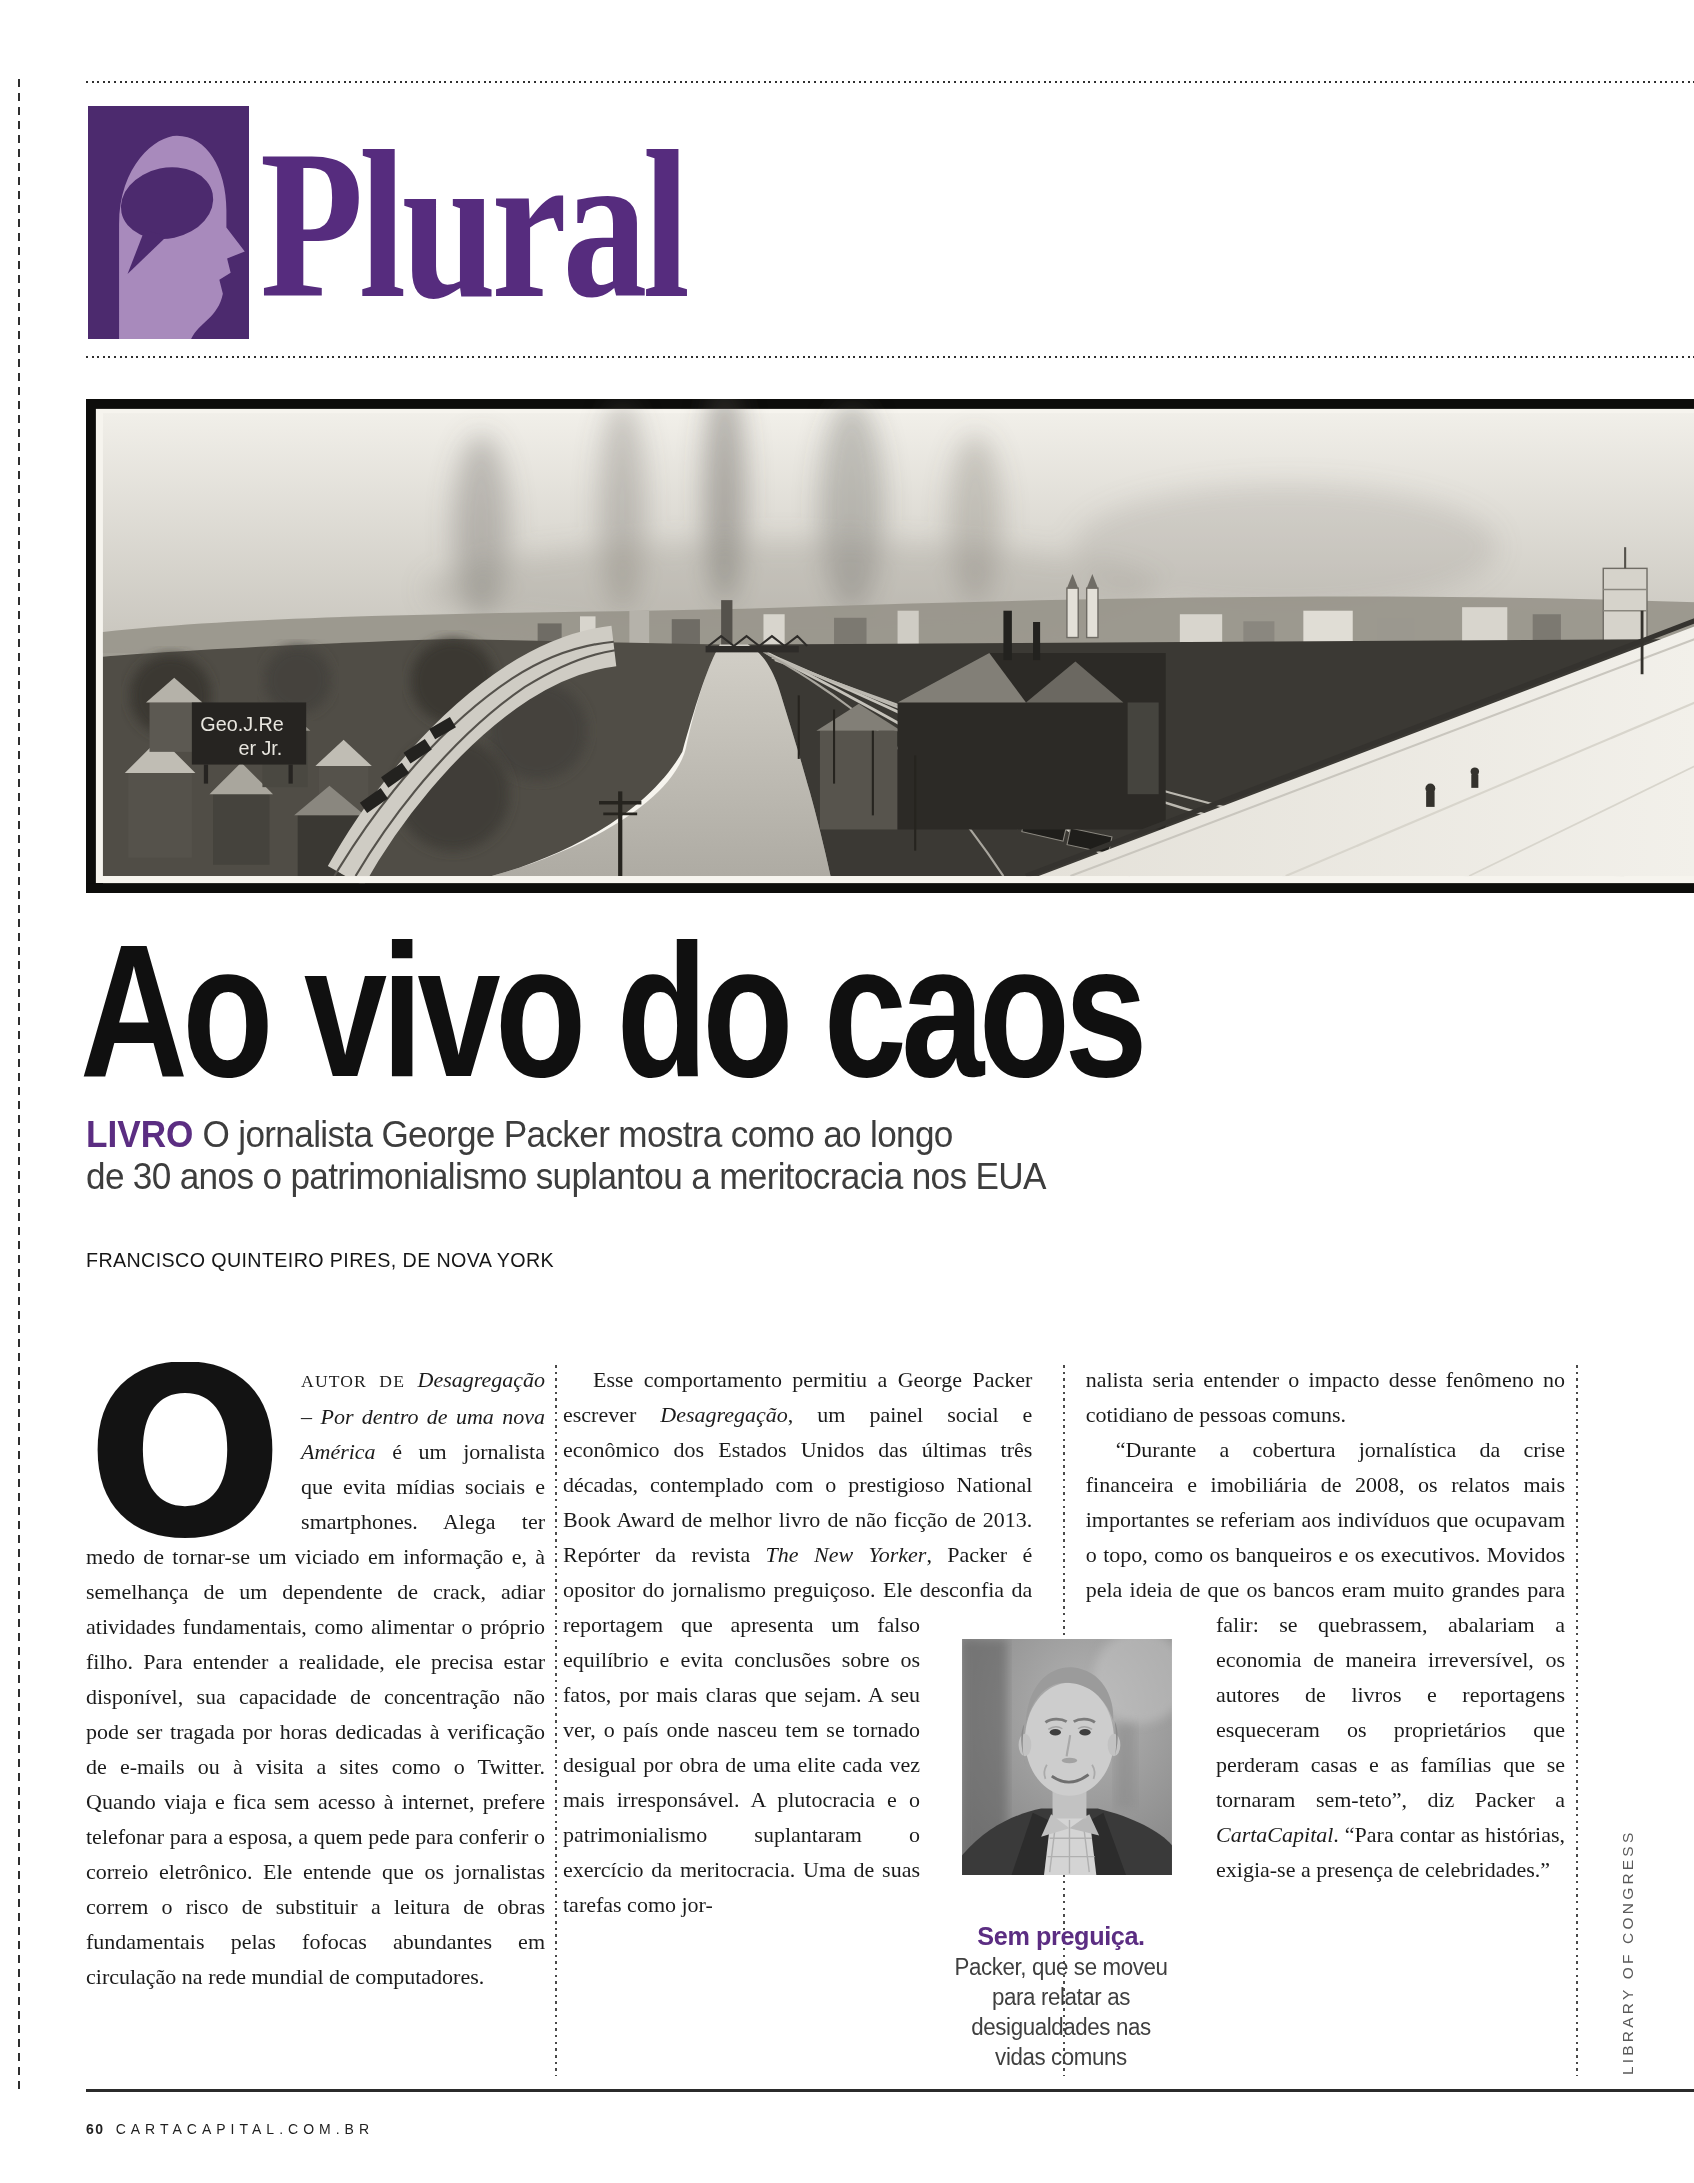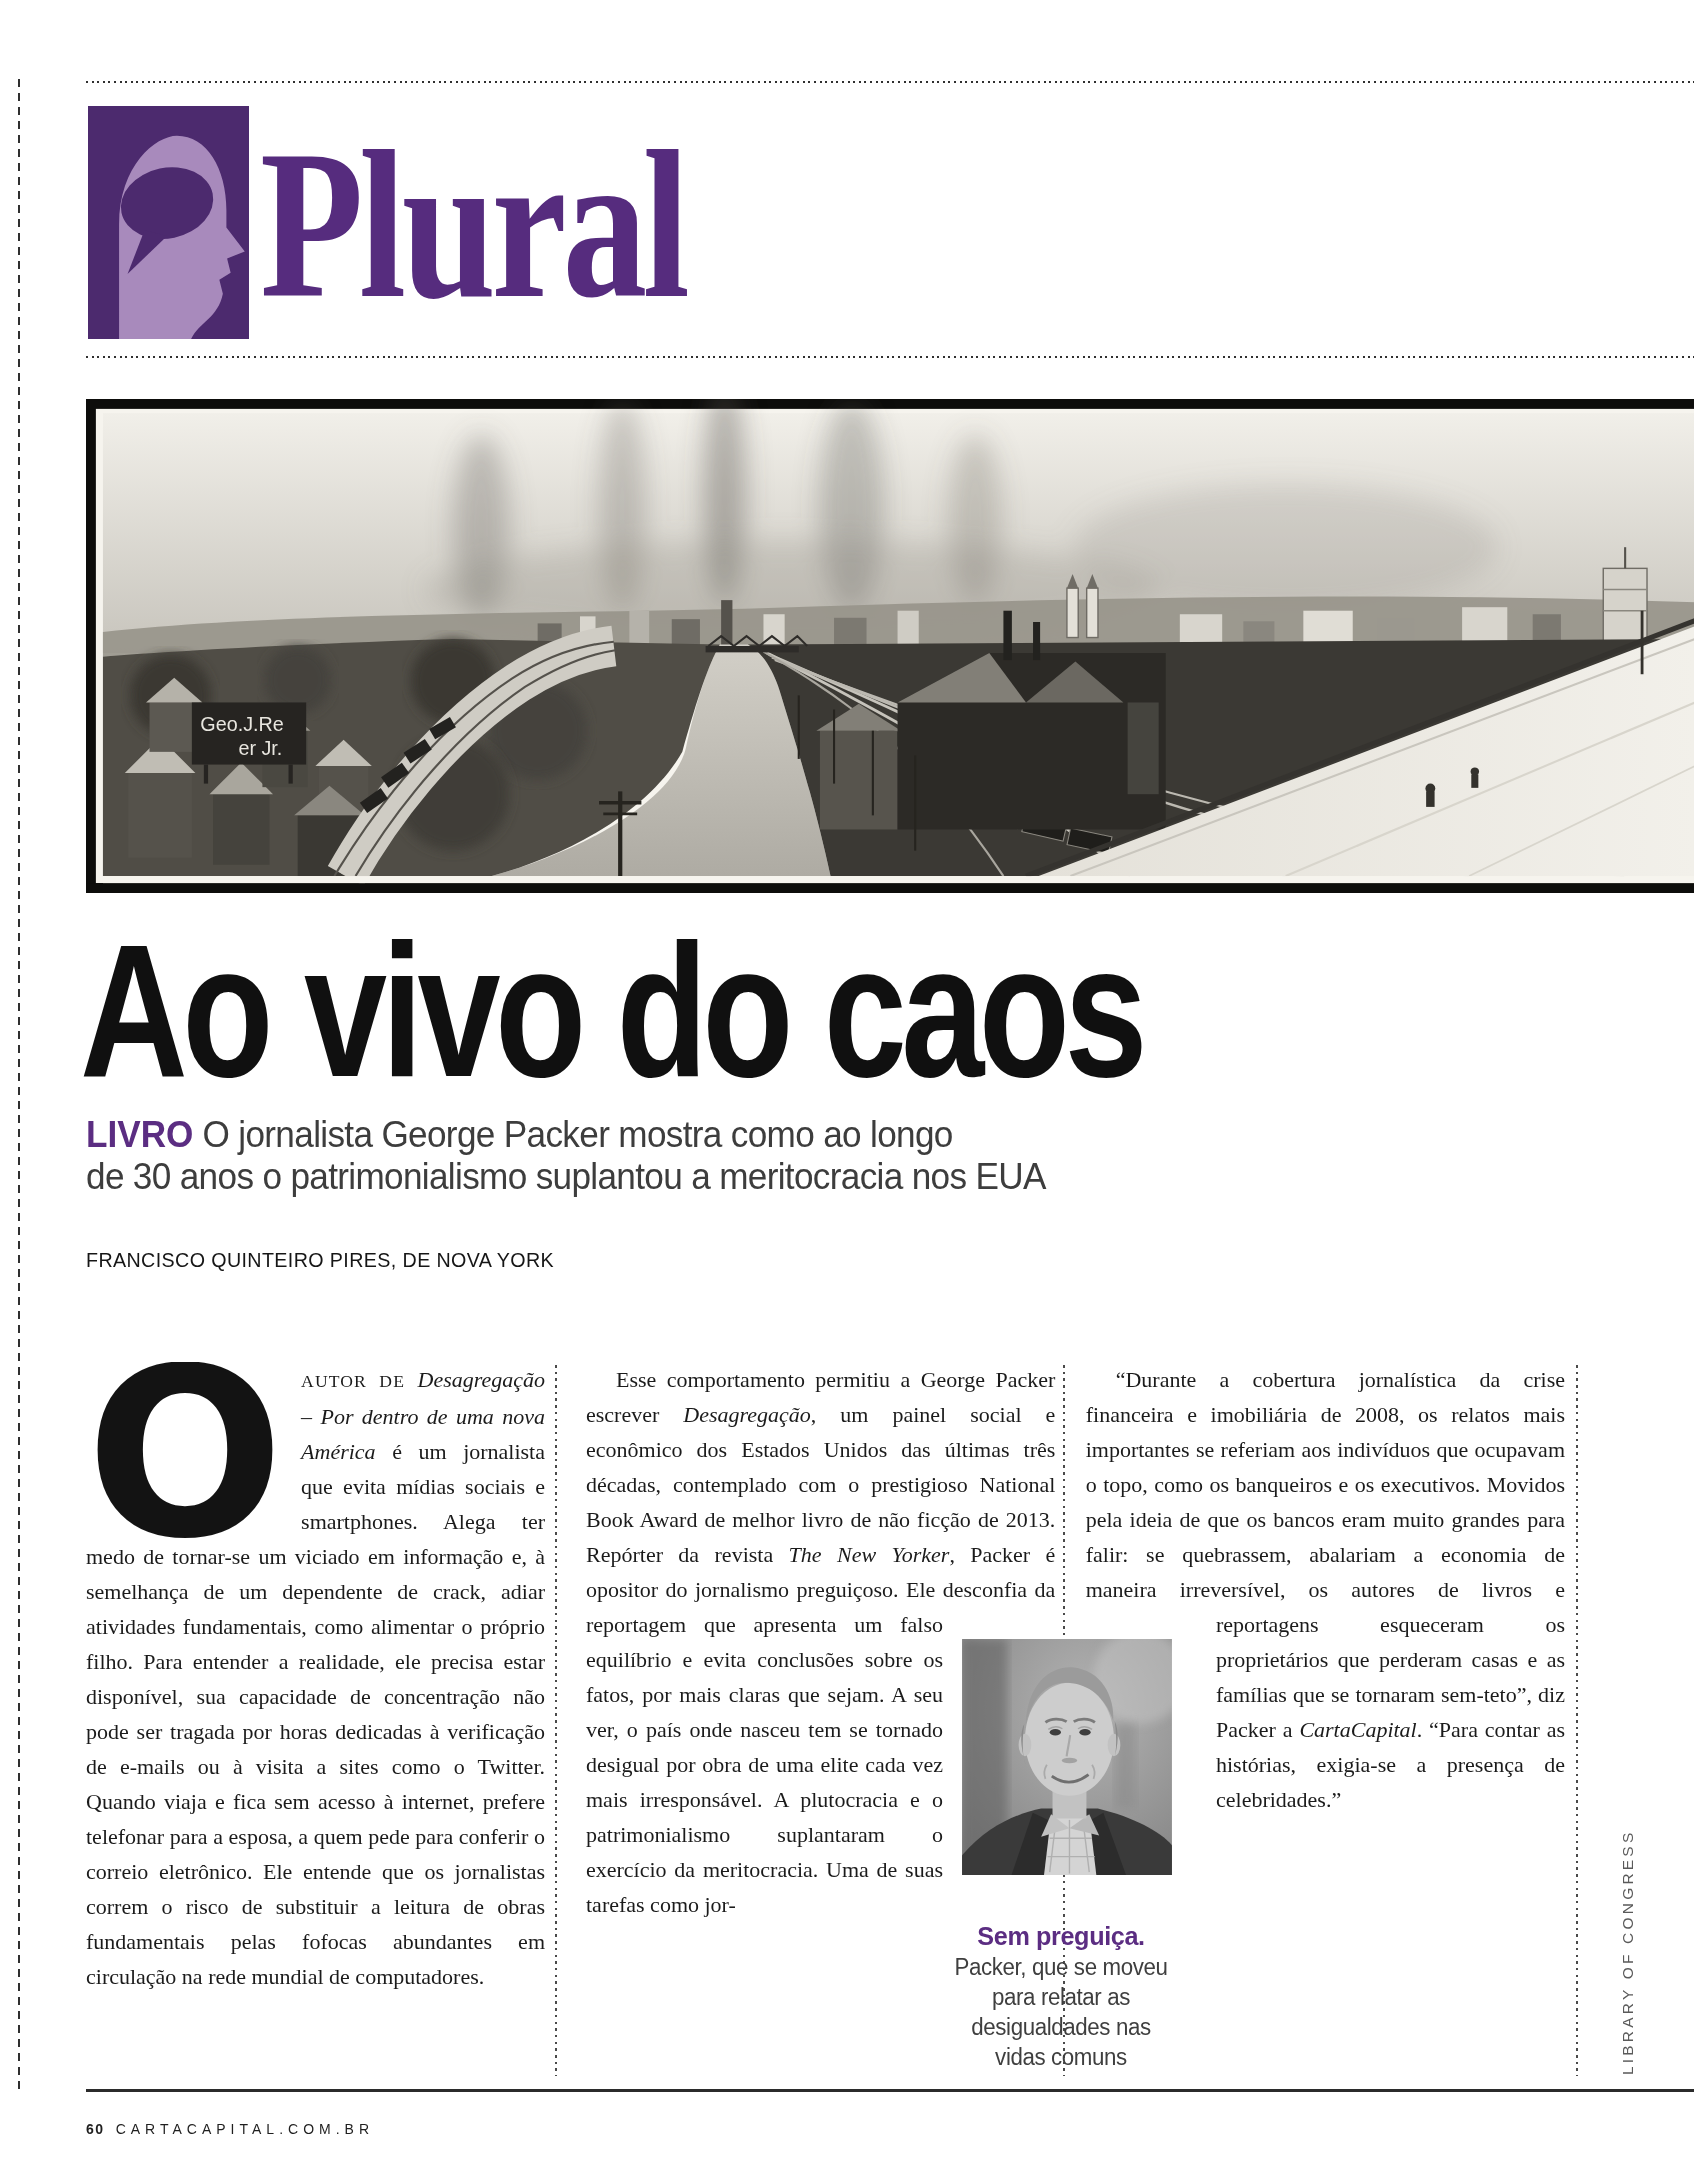--- a/index.html
+++ b/index.html
@@ -27,21 +27,21 @@
   .subhead{left:86px;top:1114px;width:1482px;font-family:"Liberation Sans",sans-serif;
     font-size:37px;line-height:42px;color:#3d3d3d;transform:scaleX(.95);transform-origin:0 0;
     letter-spacing:-0.7px;}
   .kicker{color:#5b2d82;font-weight:bold;letter-spacing:0;}
   .byline{left:86px;top:1248px;font-family:"Liberation Sans",sans-serif;font-size:20.5px;
     color:#161616;letter-spacing:0.4px;transform:scaleX(.96);transform-origin:0 0;}
   
   .col{top:1362px;height:714px;font-size:22px;line-height:35px;text-align:justify;overflow:hidden;}
   .col p{margin:0;}
   #col1{left:86px;width:459px;}
-  #col2{left:586px;width:470px;}
+  #col2{left:563px;width:470px;}
   #col3{left:1085px;width:480px;}
   .vdot{top:1365px;width:2.1px;height:711px;
     background:repeating-linear-gradient(to bottom,#4a4a4a 0 2.5px,transparent 2.5px 6.7px);}
   #vd1{left:555px;} #vd2{left:1063px;} #vd3{left:1576px;}
   .dropcap{float:left;font-family:"DejaVu Sans",sans-serif;font-weight:bold;
     font-size:233px;line-height:168px;padding-top:8.5px;margin-right:17px;color:#131313;}
   .sc{font-size:17.6px;letter-spacing:1.1px;}
   .indent{text-indent:30px;}
   .spR1{float:right;width:0.7px;height:247px;}
   .spR2{float:right;clear:right;width:113px;height:467px;}
@@ -285,20 +285,21 @@
 <div class="abs col" id="col2">
   <div class="spR1"></div>
   <div class="spR2"></div>
   <p class="indent"><span>Esse comportamento permitiu a George Packer escrever </span><i>Desagregação</i><span>, um painel social e econômico dos Estados Unidos das últimas três décadas, contemplado com o prestigioso National Book Award de melhor livro de não ficção de 2013. Repórter da revista </span><i>The New Yorker</i><span>, Packer é opositor do jornalismo preguiçoso. Ele desconfia da reportagem que apresenta um falso equilíbrio e evita conclusões sobre os fatos, por mais claras que sejam. A seu ver, o país onde nasceu tem se tornado desigual por obra de uma elite cada vez mais irresponsável. A plutocracia e o patrimonialismo suplantaram o exercício da meritocracia. Uma de suas tarefas como jor-</span></p>
 </div>
 <div class="abs vdot" id="vd2"></div>
 
 <div class="abs col" id="col3">
   <div class="spL1"></div>
   <div class="spL2"></div>
+  <p>nalista seria entender o impacto desse fenômeno no cotidiano de pessoas comuns.</p>
   <p class="indent"><span>“Durante a cobertura jornalística da crise financeira e imobiliária de 2008, os relatos mais importantes se referiam aos indivíduos que ocupavam o topo, como os banqueiros e os executivos. Movidos pela ideia de que os bancos eram muito grandes para falir: se quebrassem, abalariam a economia de maneira irreversível, os autores de livros e reportagens esqueceram os proprietários que perderam casas e as famílias que se tornaram sem-teto”, diz Packer a </span><i>CartaCapital</i><span>. “Para contar as histórias, exigia-se a presença de celebridades.”</span></p>
 </div>
 <div class="abs vdot" id="vd3"></div>
 
 <figure class="abs portrait" style="margin:0">
 <svg width="210" height="236" viewBox="0 0 297 334">
   <defs>
     <radialGradient id="bgP" cx=".6" cy=".3" r="1">
       <stop offset="0" stop-color="#b4b4b4"></stop>
           <stop offset="1" stop-color="#787878"></stop>

